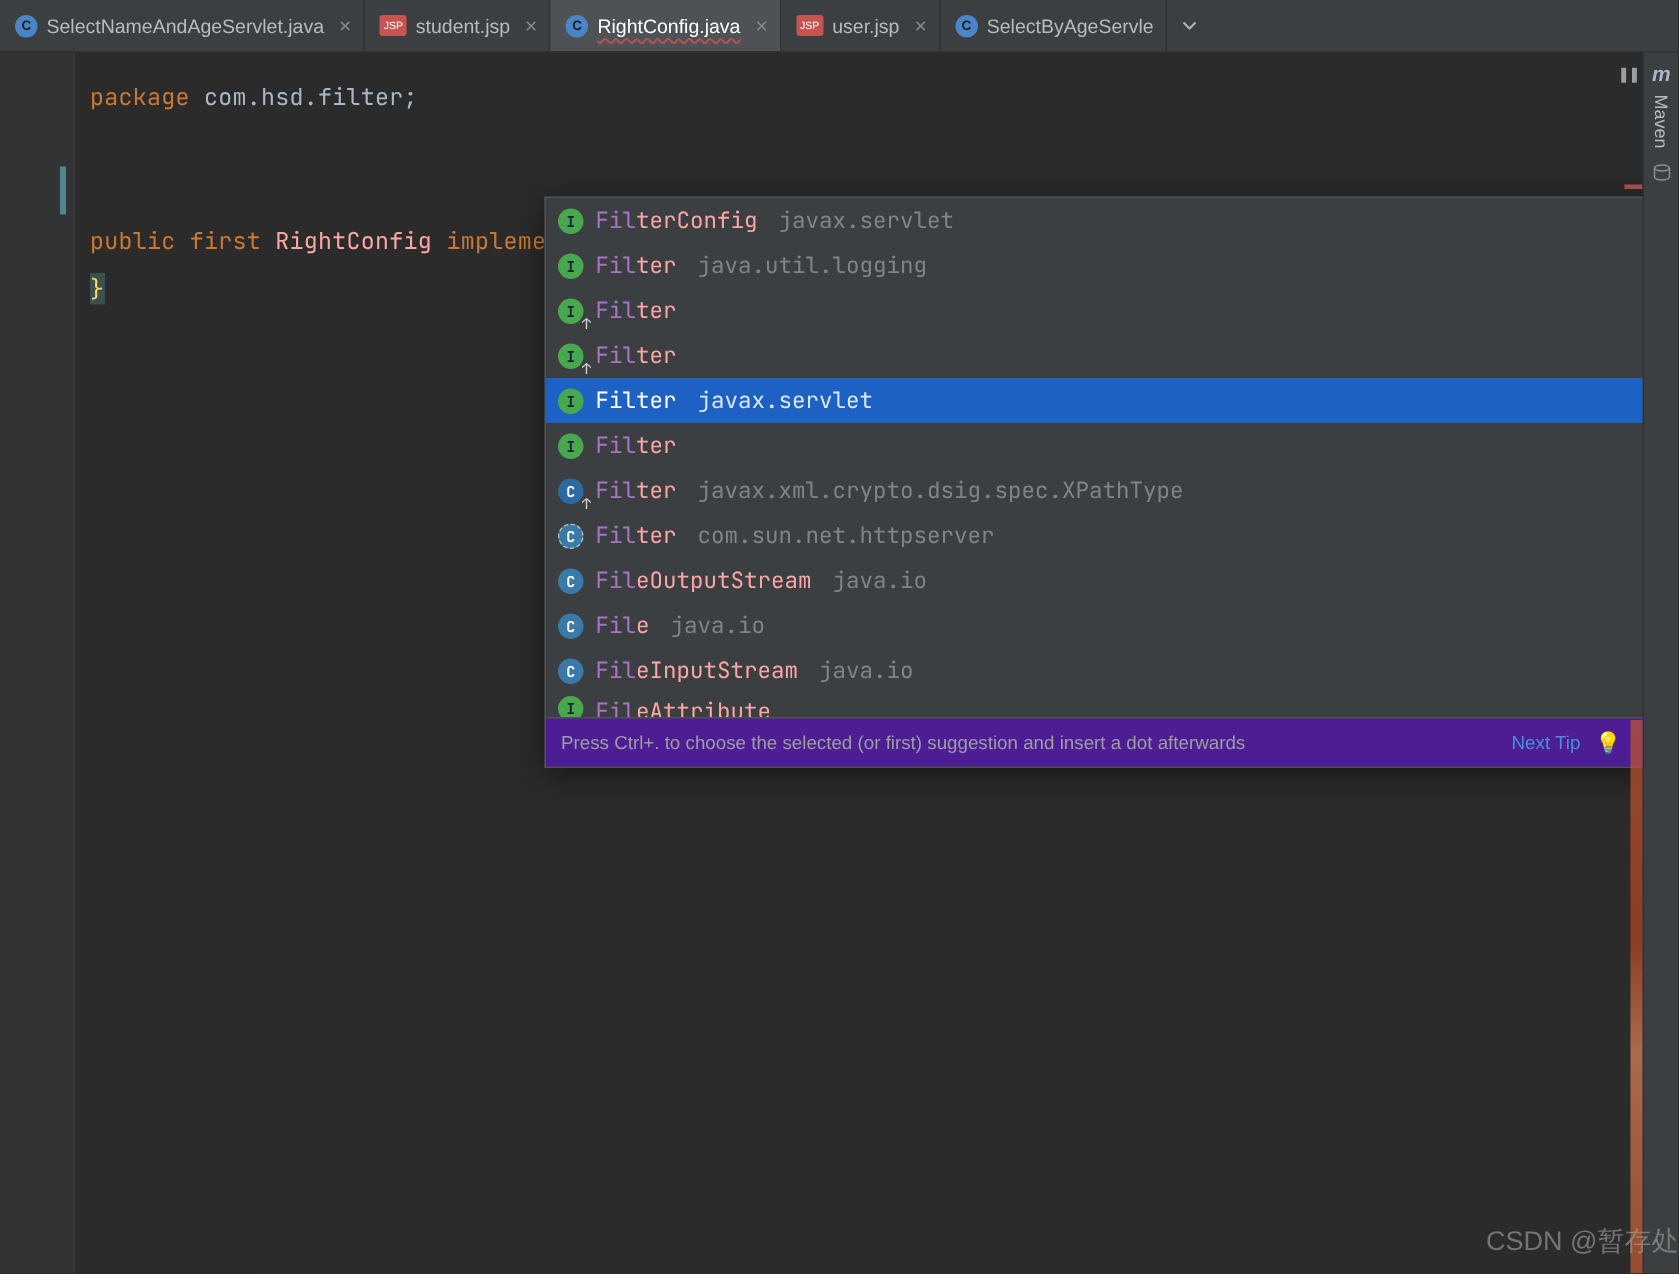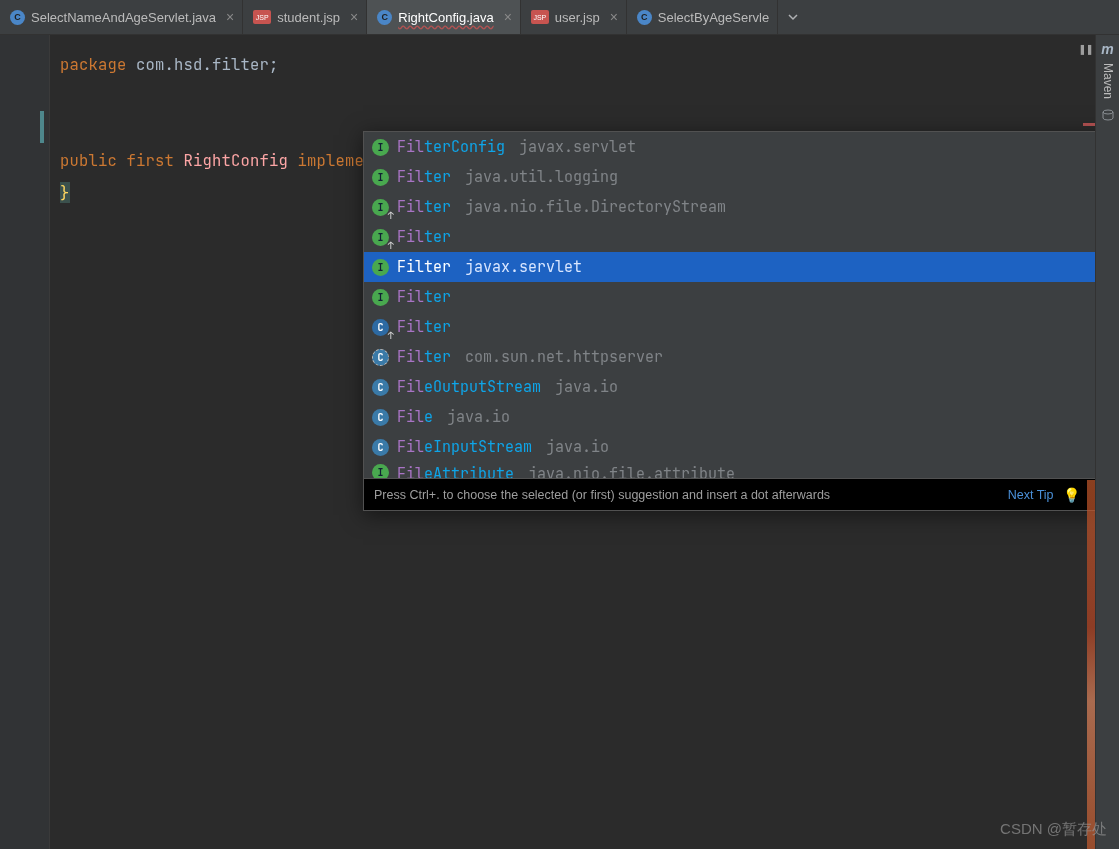--- a/index.html
+++ b/index.html
@@ -149,42 +149,42 @@
   .ic-cv { background:#3a7aa8; color:#fff; border:1px dashed #bbb; }
   .arrow-overlay {
     position:relative;
   }
   .arrow-overlay::after{
     content:"↑"; position:absolute; right:-5px; bottom:-5px;
     font-size:10px; color:#d1d1d1;
     background:#3c3f41; line-height:10px;
   }
   .match { color:#a974c5; }
-  .rest  { color:#0ea5e9; }
+  .rest  { color:#fca5a5; }
   .generic { color:#9aa0a5; }
   .pkg   { color:#808488; margin-left:6px; }
   .popup-item.cutoff { height:18px; overflow:hidden; align-items:flex-start; padding-top:2px;}
   .popup-footer {
     border-top:1px solid #515151;
-    background:#000000;
+    background:#4c1d95;
     display:flex; align-items:center;
     padding:6px 10px;
     font-family:"Segoe UI",sans-serif;
     font-size:12.5px;
     gap:10px;
   }
   .popup-footer .hint { color:#9e9e9e; flex:1; }
   .popup-footer .tip  { color:#4a90d9; cursor:pointer;margin-left:32px; }
   .popup-footer .bulb { color:#e8c55b; font-size:14px;}
   .popup-footer .more { color:#9e9e9e; font-size:16px; letter-spacing:1px;}
   
   .csdn {
-    position:absolute; right:12px; bottom:10px;
+    position:absolute; right:0; bottom:10px;
     color:#9b9b9b; font-family:"Segoe UI",sans-serif;
-    font-size:15px; opacity:0.65;
+    font-size:18px; opacity:0.65;
   }
   
   .side-sliver {
     position:absolute; right:24px; top:480px; bottom:0;
     width:8px;
     background:linear-gradient(#c55a2d,#b74422 40%,#e0865e 60%,#c55a2d);
     opacity:0.7;
   }
 </style>
 </head>
@@ -254,38 +254,38 @@
           <span class="pkg">javax.servlet</span>
         </div>
         <div class="popup-item">
           <span class="icon ic-i">I</span>
           <span><span class="match">Fil</span><span class="rest">ter</span><span class="generic"></span></span>
           <span class="pkg">java.util.logging</span>
         </div>
         <div class="popup-item">
           <span class="icon ic-ia arrow-overlay">I</span>
           <span><span class="match">Fil</span><span class="rest">ter</span><span class="generic"><t></t></span></span>
-          <span class="pkg">java.nio.file.DirectoryStream</span>
         </div>
         <div class="popup-item">
           <span class="icon ic-ia arrow-overlay">I</span>
           <span><span class="match">Fil</span><span class="rest">ter</span><span class="generic"></span></span>
         </div>
         <div class="popup-item selected">
           <span class="icon ic-i">I</span>
           <span><span class="match">Fil</span><span class="rest">ter</span><span class="generic"></span></span>
           <span class="pkg">javax.servlet</span>
         </div>
         <div class="popup-item">
           <span class="icon ic-i">I</span>
           <span><span class="match">Fil</span><span class="rest">ter</span><span class="generic"></span></span>
         </div>
         <div class="popup-item">
           <span class="icon ic-ca arrow-overlay">C</span>
           <span><span class="match">Fil</span><span class="rest">ter</span><span class="generic"></span></span>
+          <span class="pkg">javax.xml.crypto.dsig.spec.XPathType</span>
         </div>
         <div class="popup-item">
           <span class="icon ic-cv">C</span>
           <span><span class="match">Fil</span><span class="rest">ter</span><span class="generic"></span></span>
           <span class="pkg">com.sun.net.httpserver</span>
         </div>
         <div class="popup-item">
           <span class="icon ic-c">C</span>
           <span><span class="match">Fil</span><span class="rest">eOutputStream</span><span class="generic"></span></span>
           <span class="pkg">java.io</span>
@@ -296,21 +296,20 @@
           <span class="pkg">java.io</span>
         </div>
         <div class="popup-item">
           <span class="icon ic-c">C</span>
           <span><span class="match">Fil</span><span class="rest">eInputStream</span><span class="generic"></span></span>
           <span class="pkg">java.io</span>
         </div>
         <div class="popup-item cutoff">
           <span class="icon ic-i">I</span>
           <span><span class="match">Fil</span><span class="rest">eAttribute</span><span class="generic"><t></t></span></span>
-          <span class="pkg">java.nio.file.attribute</span>
         </div>
       </div>
     <div class="popup-footer">
       <span class="hint">Press Ctrl+. to choose the selected (or first) suggestion and insert a dot afterwards</span>
       <span class="tip">Next Tip</span>
       <span class="bulb">💡</span>
       <span class="more">⋮</span>
     </div>
   </div>
 </div>

